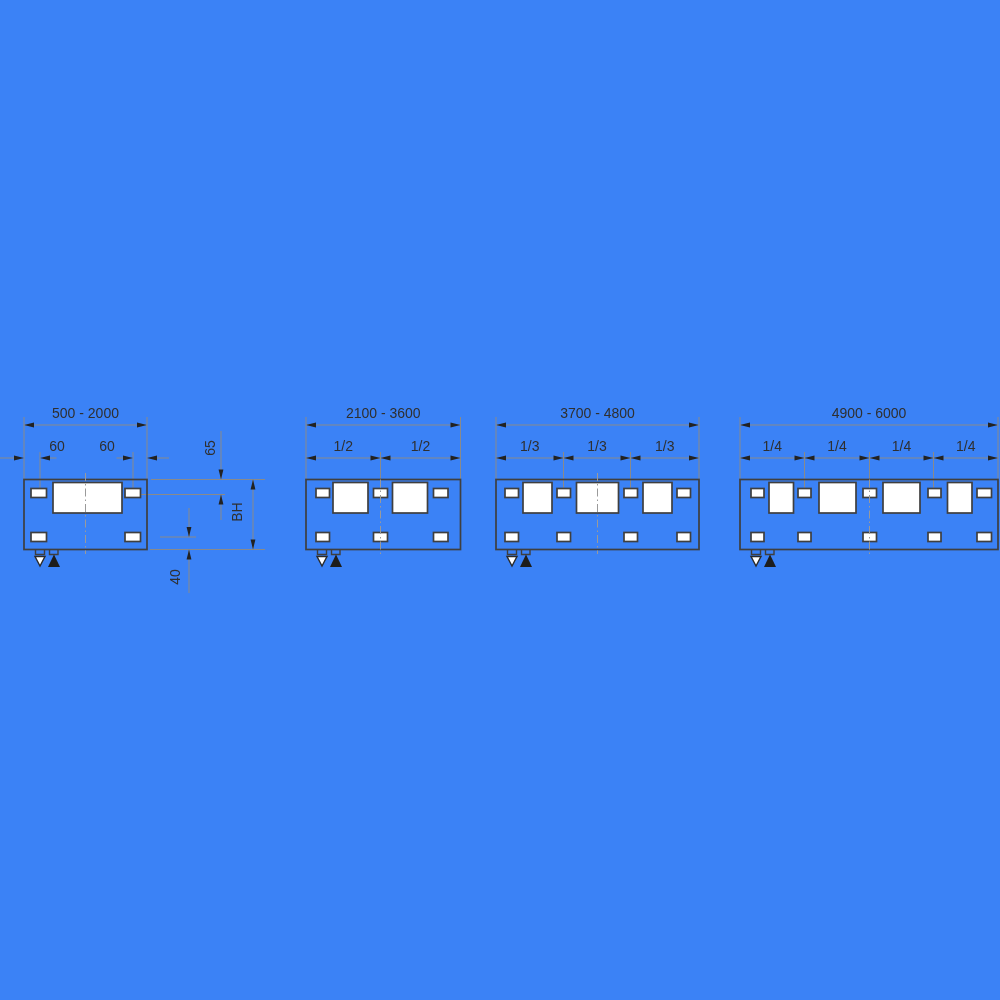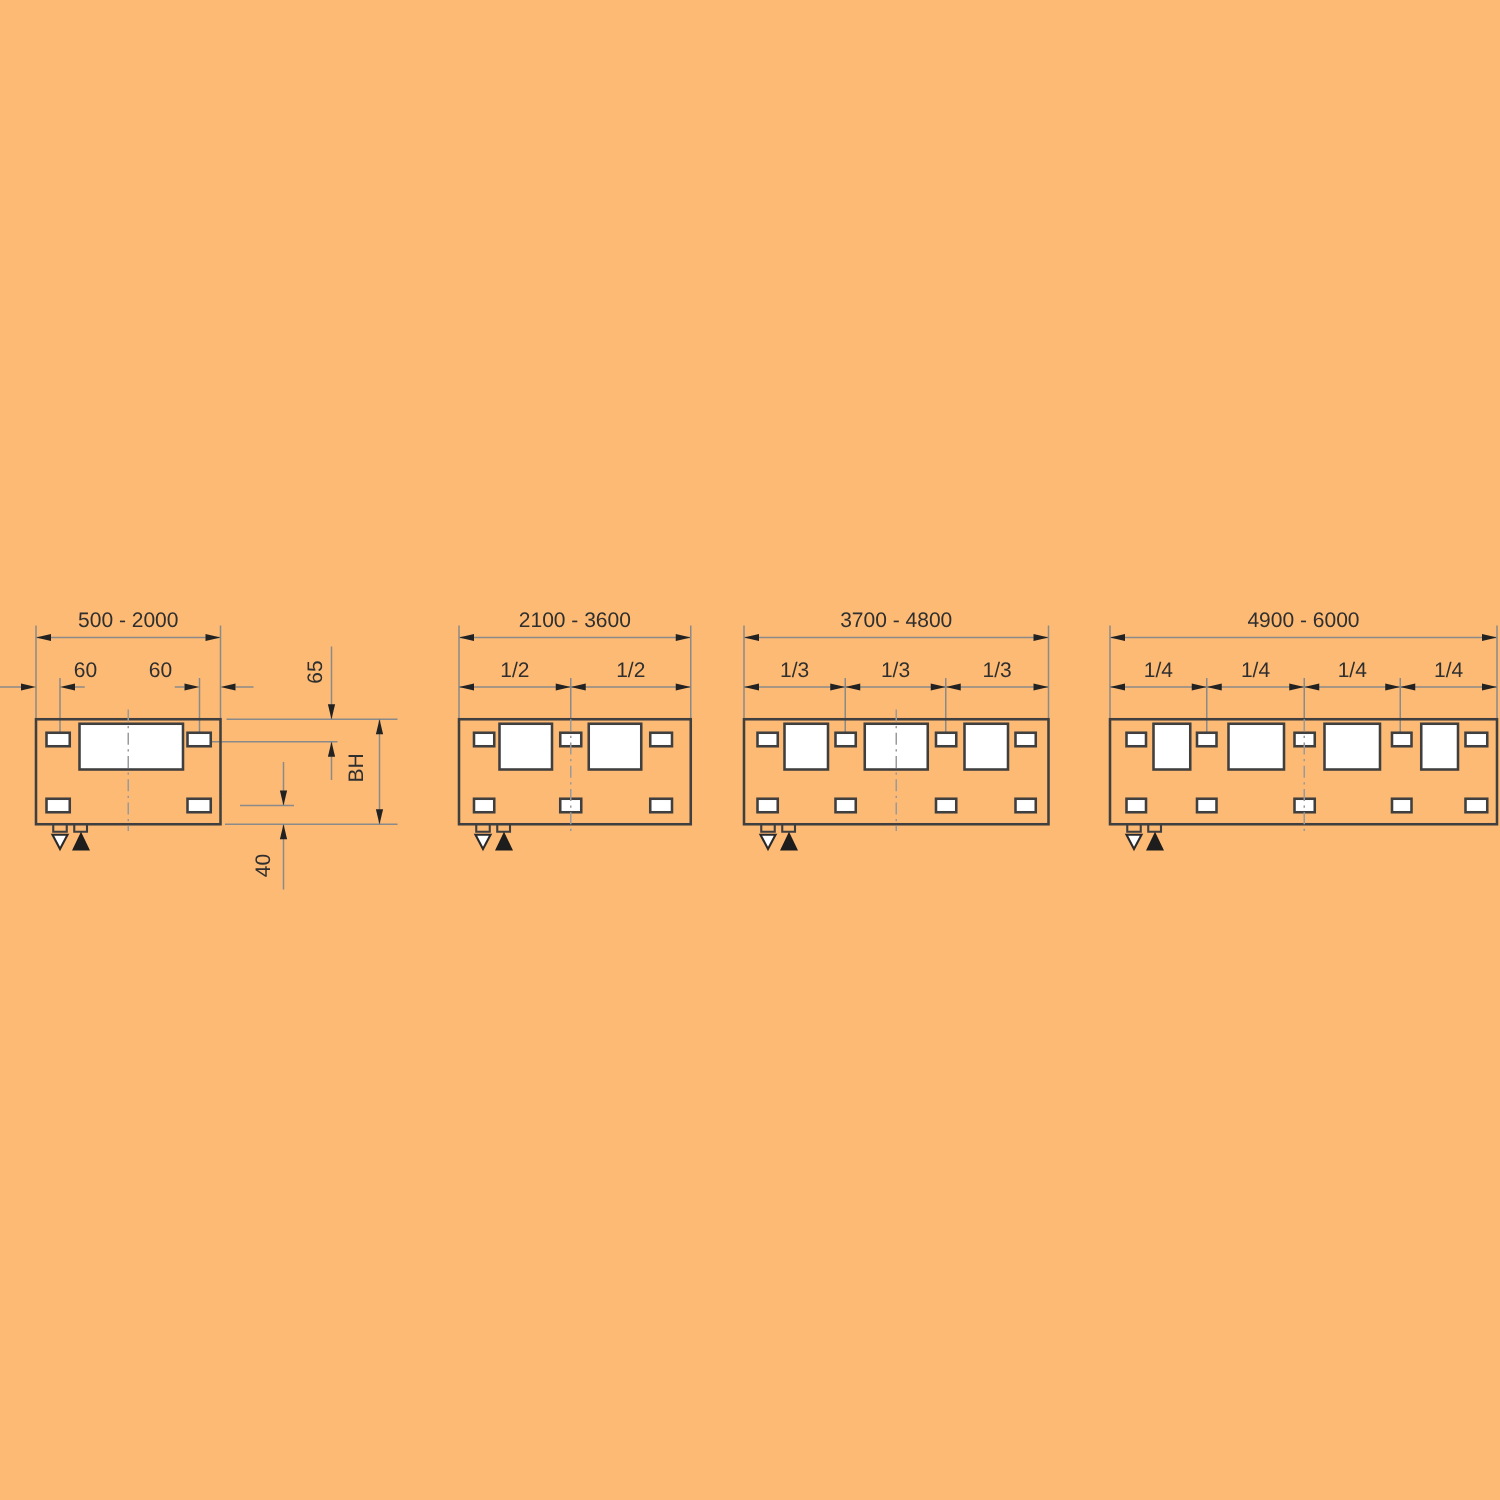--- a/index.html
+++ b/index.html
@@ -1,16 +1,16 @@
 <!DOCTYPE html>
 <html><head>
 <meta charset="utf-8">
 <style>
   html,body{margin:0;padding:0;background:#ffffff;}
-  .drawing-root{position:relative;width:1000px;height:1000px;background:#fdba74;overflow:hidden;
+  .drawing-root{position:relative;width:1000px;height:1000px;background:#3b82f6;overflow:hidden;
     font-family:"Liberation Sans",sans-serif;}
   svg{display:block;}
   svg text{font-family:"Liberation Sans",sans-serif;font-size:14px;fill:#2f2f2f;}
   .geo{fill:#ffffff;stroke:#3f3f3f;stroke-width:1.7;}
   .geo-open{fill:none;stroke:#3f3f3f;stroke-width:1.7;}
   .foot{fill:none;stroke:#3f3f3f;stroke-width:1.4;}
   .dim{stroke:#8a8a8a;stroke-width:1;fill:none;}
   .cl{stroke:#9a9a9a;stroke-width:1;stroke-dasharray:8 3 1.5 3;fill:none;}
   .ah{fill:#222222;stroke:none;}
   .tri-open{fill:#ffffff;stroke:#2a2a2a;stroke-width:1.4;}

